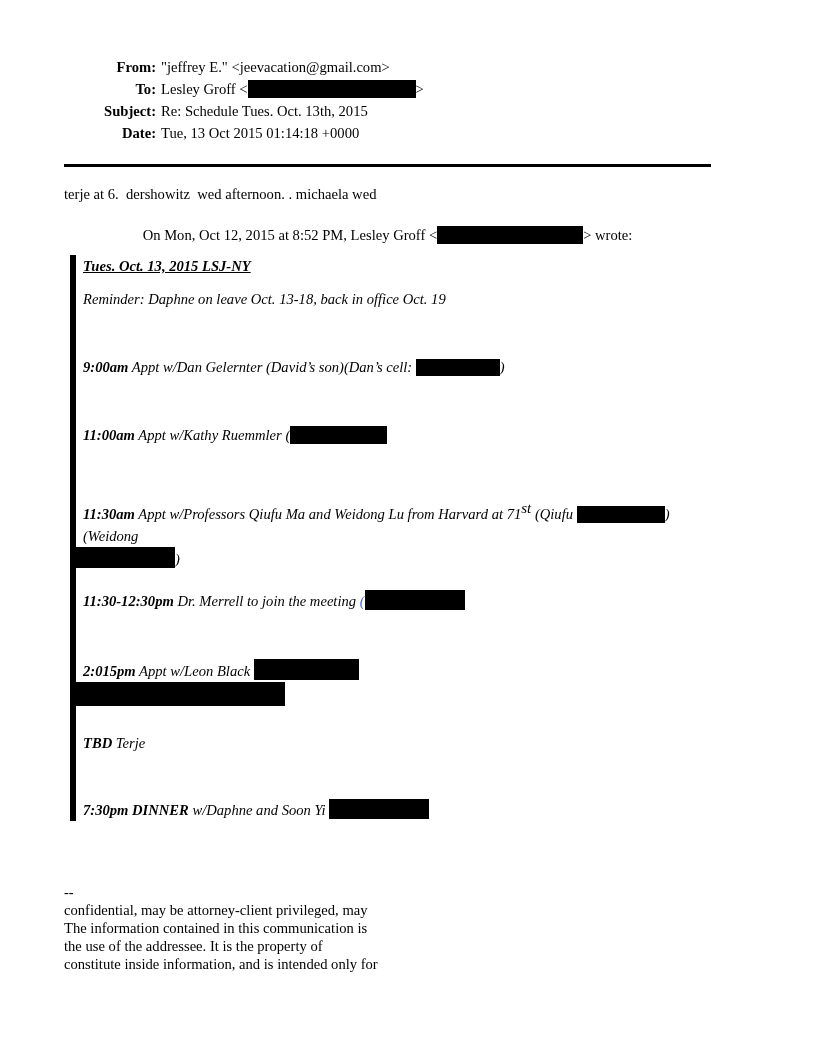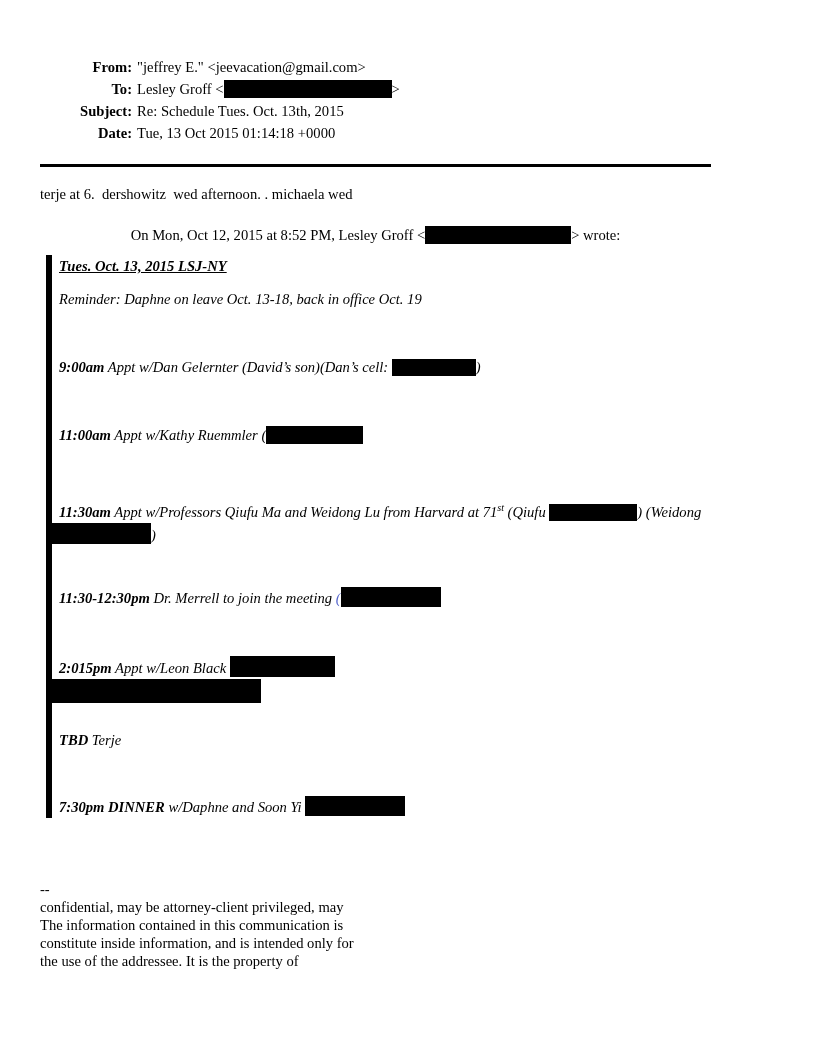--- a/index.html
+++ b/index.html
@@ -1,21 +1,21 @@
 <!DOCTYPE html>
 <html><head>
 <meta charset="utf-8">
 <style>
   html,body{margin:0;padding:0;}
   body{
     width:816px;height:1056px;background:#ffffff;color:#000;
     font-family:"Liberation Serif","DejaVu Serif",serif;
     font-size:14.6px;overflow:hidden;
   }
-  .page{padding:56px 45px 0 40px;box-sizing:border-box;width:756px;height:1056px;}
+  .page{padding:56px 45px 0 64px;box-sizing:border-box;width:756px;height:1056px;}
 
   
   .hdr{line-height:22px;}
   .hrow{display:flex;}
   .hlabel{flex:0 0 92px;width:92px;text-align:right;font-weight:bold;white-space:pre;}
   .hval{margin-left:5px;white-space:pre;}
 
   .rule{height:3px;background:#000;margin-top:20px;}
 
   
@@ -25,24 +25,24 @@
   
   .redact{display:inline-block;background:#000;vertical-align:-4px;}
   .redact.flush{margin-left:-8px;}
 
   
   .quote{margin:11px 0 0 6px;border-left:6px solid #000000;padding-left:7px;}
   .qtitle{font-weight:bold;font-style:italic;text-decoration:underline;line-height:22px;}
   .reminder{font-style:italic;margin-top:11px;line-height:22px;}
   .entry{font-style:italic;line-height:22px;margin-top:46px;white-space:pre-wrap;}
   .entry .bseg{font-weight:bold;}
-  .entry sup{font-size:10px;}
+  .entry sup{font-size:15px;}
   .entry .linkparen{color:#5566cc;}
   .entries .entry:nth-child(3){margin-top:51px;}
-  .entries .entry:nth-child(4){margin-top:41px;}
+  .entries .entry:nth-child(4){margin-top:20px;}
   .entries .entry:nth-child(5){margin-top:47px;}
   .entries .entry:nth-child(6){margin-top:24px;}
   .entries .entry:nth-child(7){margin-top:45px;}
 
   
   .footer{margin-top:62px;line-height:18px;}
   .dashes{white-space:pre;}
   .pleasenote{padding-left:32px;white-space:pre;}
   .disclaimer div{line-height:18px;}
 </style>
@@ -88,18 +88,18 @@
         <div class="entry"><span class="bseg">TBD</span><span> Terje</span></div>
         <div class="entry"><span class="bseg">7:30pm DINNER</span><span> w/Daphne and Soon Yi </span><span class="redact" style="width: 100px; height: 20px;"></span></div>
       </div>
   </div>
 
   <div class="footer">
     <div class="dashes">--</div>
     <div class="disclaimer">
         <div>confidential, may be attorney-client privileged, may</div>
         <div>The information contained in this communication is</div>
+        <div>the use of the addressee. It is the property of</div>
         <div>constitute inside information, and is intended only for</div>
-        <div>the use of the addressee. It is the property of</div>
       </div>
   </div>
 
 </div>
 
 </body></html>

